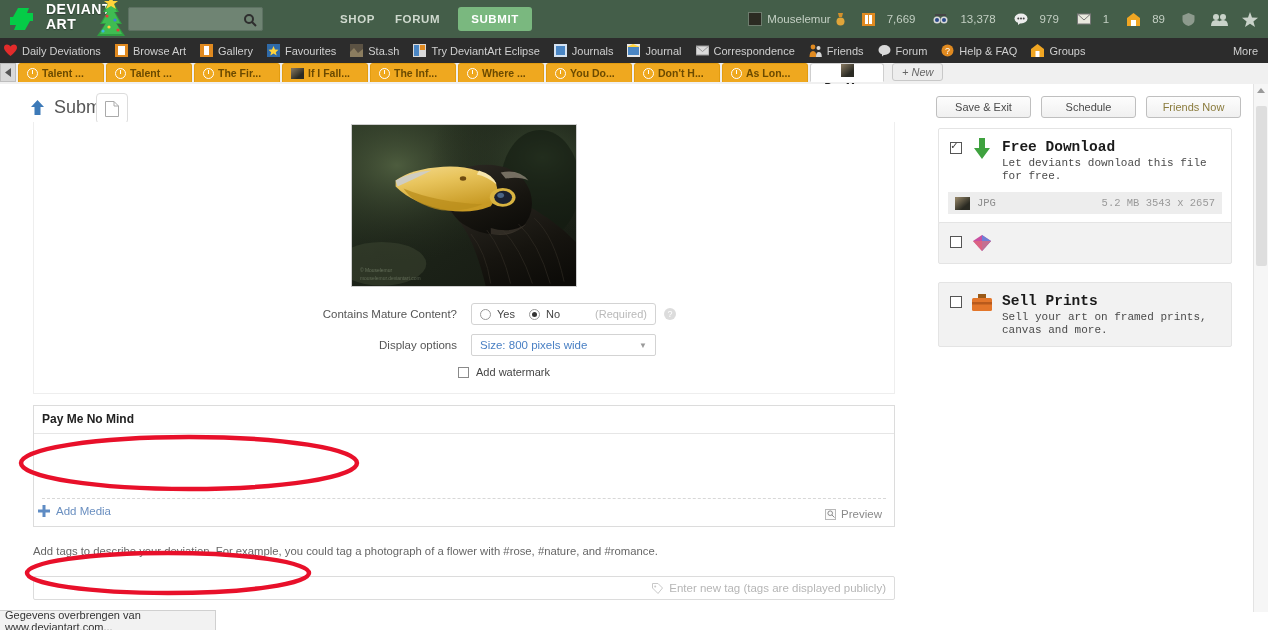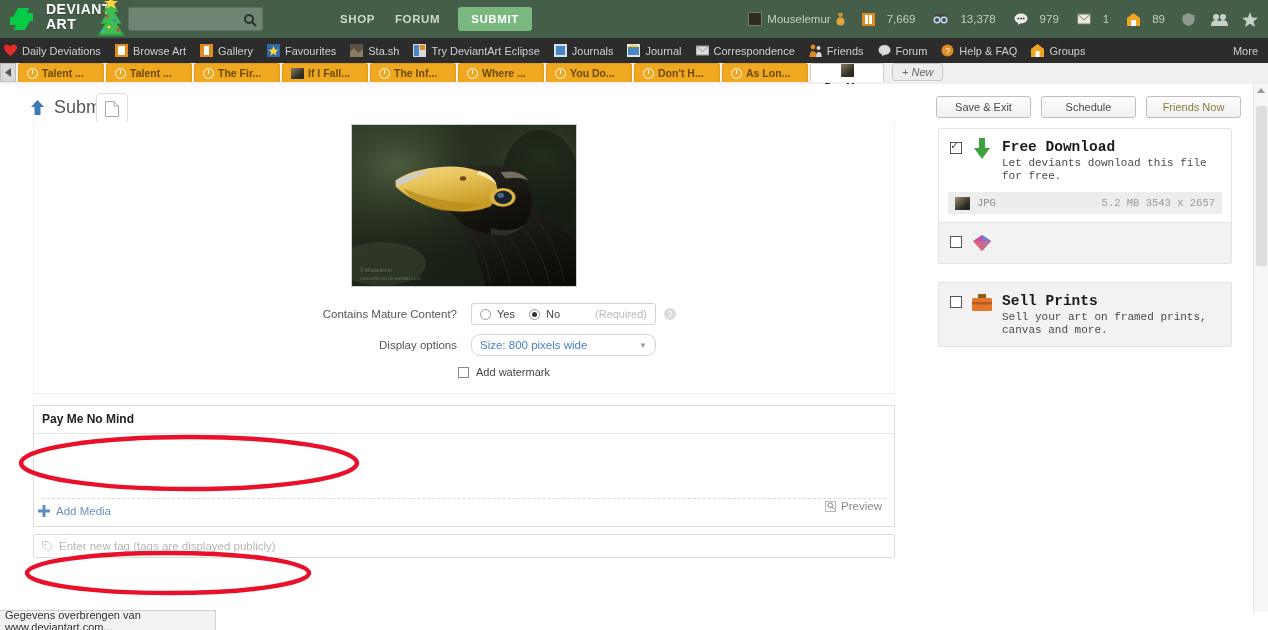--- a/index.html
+++ b/index.html
@@ -161,21 +161,21 @@
     border-radius:50%; background:#333;
   }
   .rlabel { font-size:11px; color:#444; }
   .required { font-size:11px; color:#b9b9b9; margin-left:auto; }
   .help-dot {
     width:12px; height:12px; border-radius:50%; background:#dcdcdc;
     color:#fff; font-size:9px; display:flex; align-items:center;
     justify-content:center; margin-left:8px;
   }
   .select-box {
-    width:185px; height:22px; border:1px solid #d3d3d3; border-radius:9px;
+    width:185px; height:22px; border:1px solid #d3d3d3; border-radius:2px;
     background:#fff; display:flex; align-items:center; padding:0 8px;
     color:#4a80c4; font-size:11.5px;
   }
   .caret { margin-left:auto; color:#9a9a9a; font-size:8px; }
   .chk {
     width:11px; height:11px; border:1px solid #8a8a8a; background:#fff;
     flex:0 0 11px;
   }
 
   
@@ -188,35 +188,35 @@
     font-size:12px; font-weight:bold;
   }
   .desc-sep { position:absolute; left:0; top:27px; width:100%; height:1px; background:#e6e6e6; }
   .desc-body { position:absolute; left:8px; top:33px; right:8px; height:60px; }
   .desc-dash { position:absolute; left:8px; right:8px; top:92px; border-top:1px dashed #d8d8d8; }
   .add-media {
     position:absolute; left:4px; top:99px; display:flex; align-items:flex-start;
     gap:6px; color:#6a8fc0; font-size:11.5px;
   }
   .preview-link {
-    position:absolute; right:12px; top:94px; display:flex; align-items:center;
+    position:absolute; right:12px; top:102px; display:flex; align-items:center;
     gap:5px; color:#8a8a8a; font-size:11.5px;
   }
   .mini-sq { width:11px; height:11px; border:1px solid #b8b8b8; background:#fafafa;
     display:flex; align-items:center; justify-content:center; }
 
   
   .tag-help {
     position:absolute; left:33px; top:545px; color:#666; font-size:11.3px;
   }
   .tag-input {
-    position:absolute; left:33px; top:534px; width:862px; height:24px;
+    position:absolute; left:33px; top:576px; width:862px; height:24px;
     border:1px solid #dcdcdc; border-radius:2px; background:#fff;
     display:flex; align-items:center; gap:6px; padding:0 8px;
-    color:#b6b6b6; font-size:11.5px;
+    color:#b6b6b6; font-size:11.5px;justify-content:flex-end;
   }
 
   
   .panel {
     position:absolute; left:938px; width:294px;
     background:#f2f2f2; border:1px solid #e4e4e4; border-radius:2px;font-family:Liberation Mono, monospace;
   }
   .panel.white { background:#fff; }
   .panel-row { display:flex; padding:10px 11px 9px 11px; gap:9px; }
   .panel-chk {

